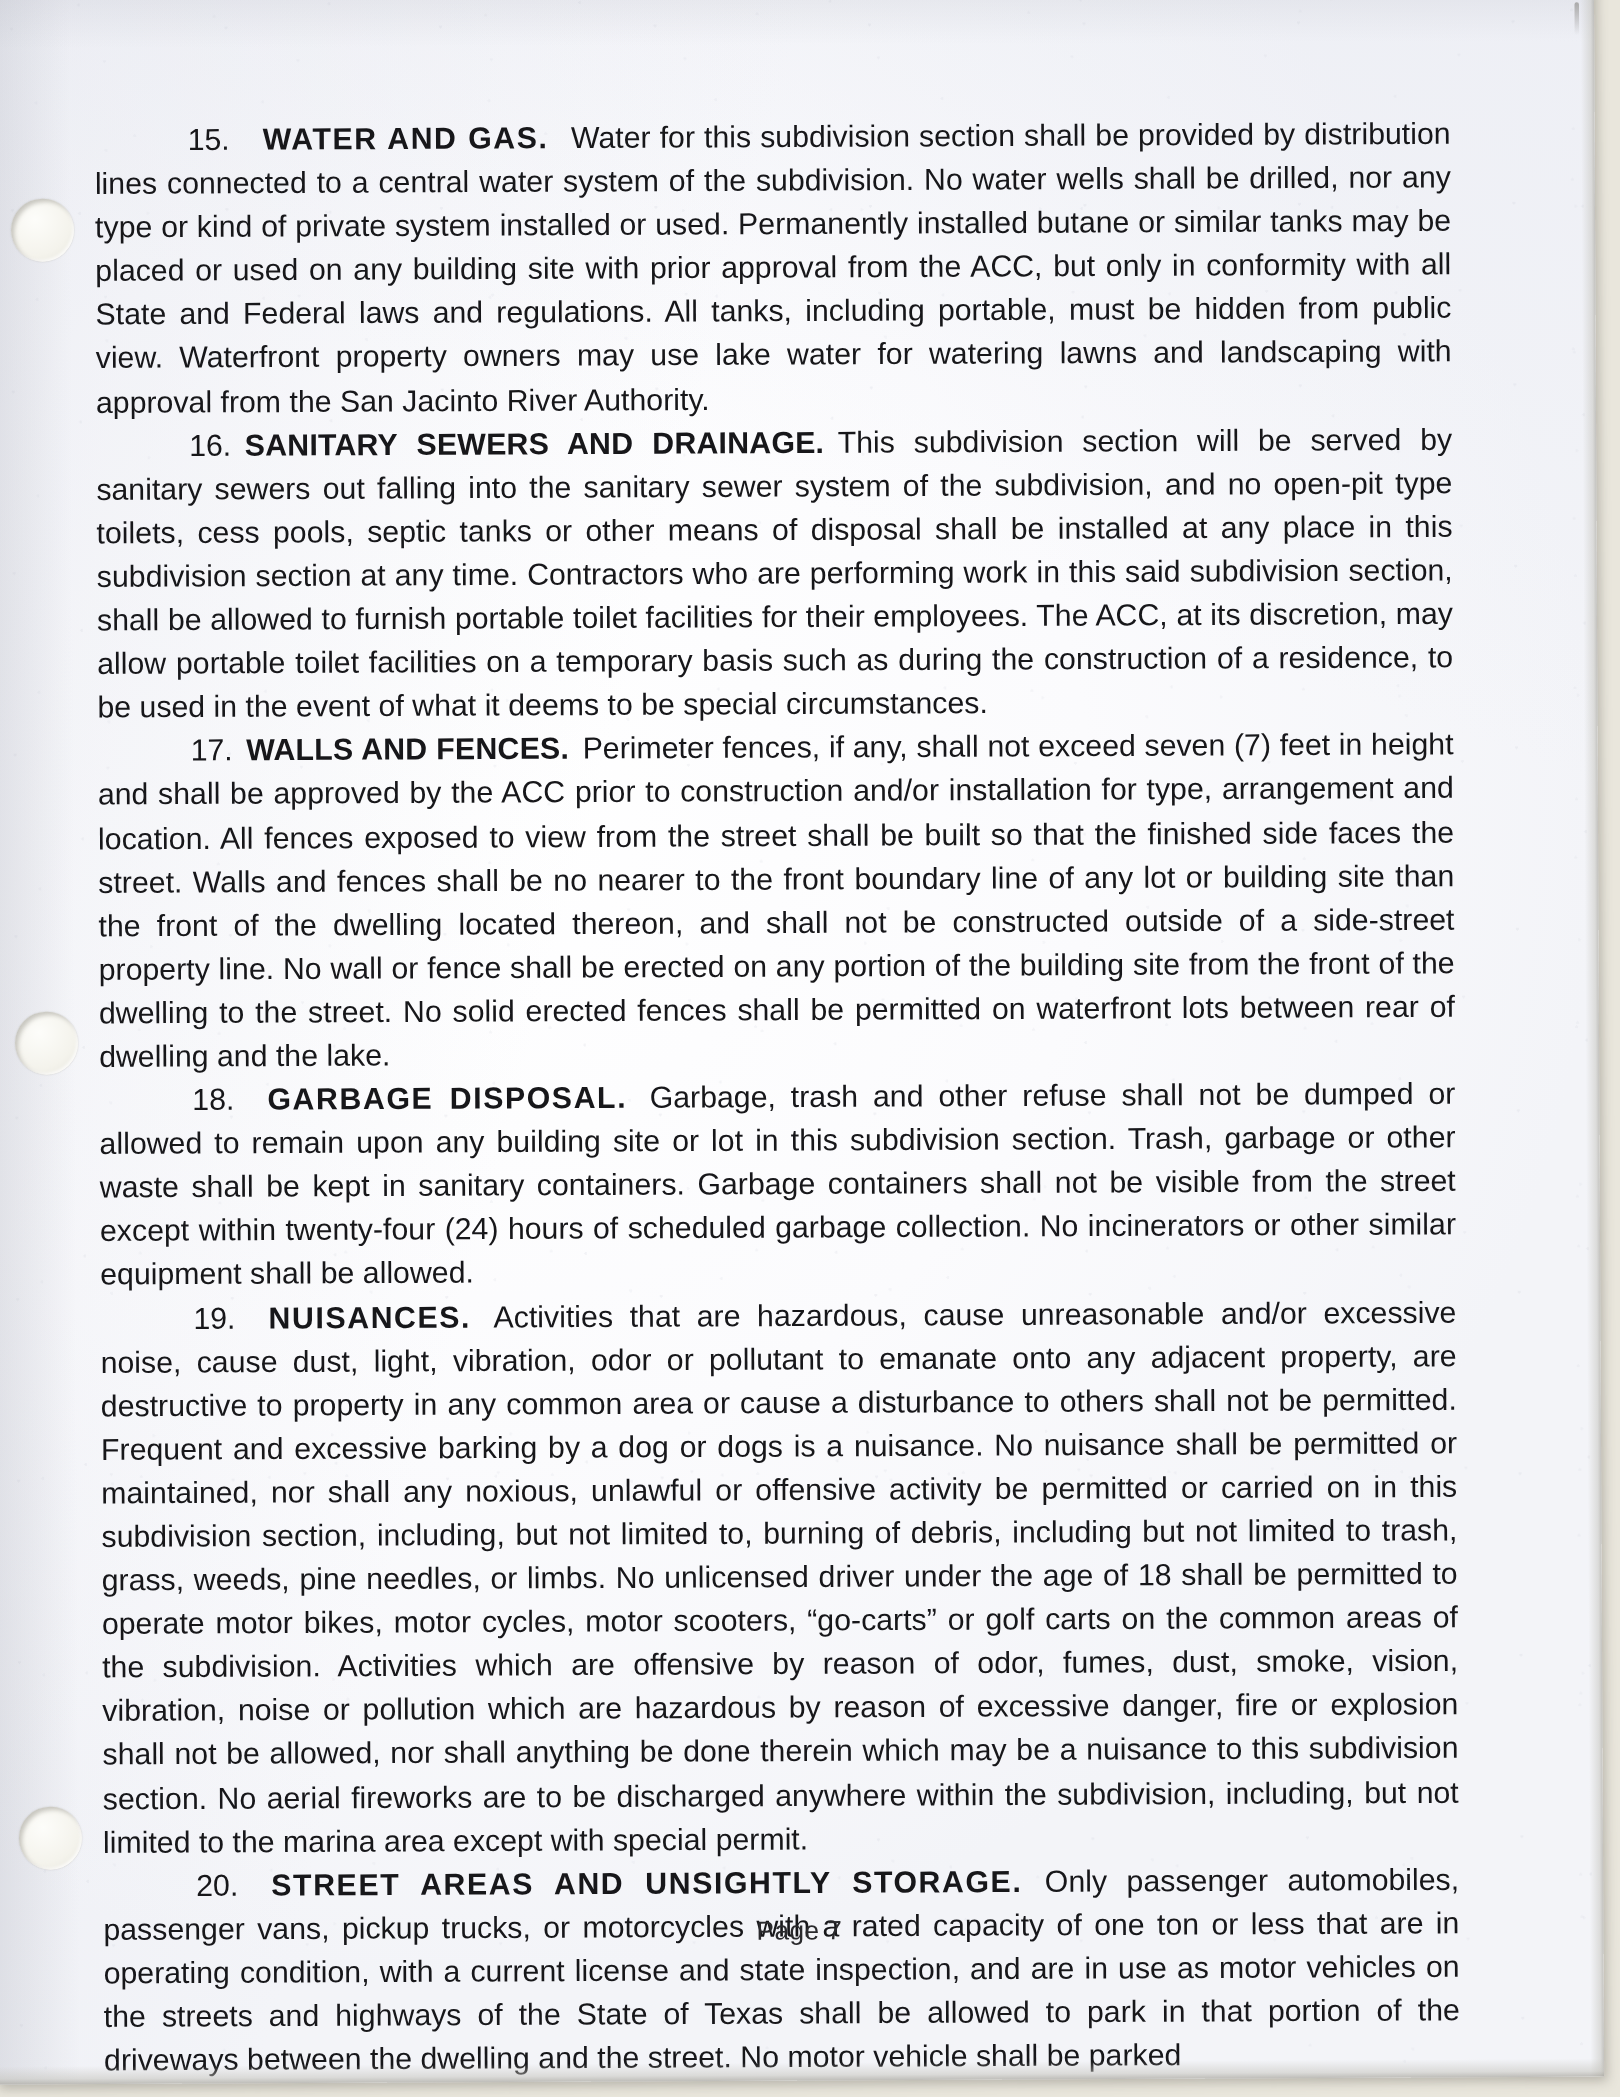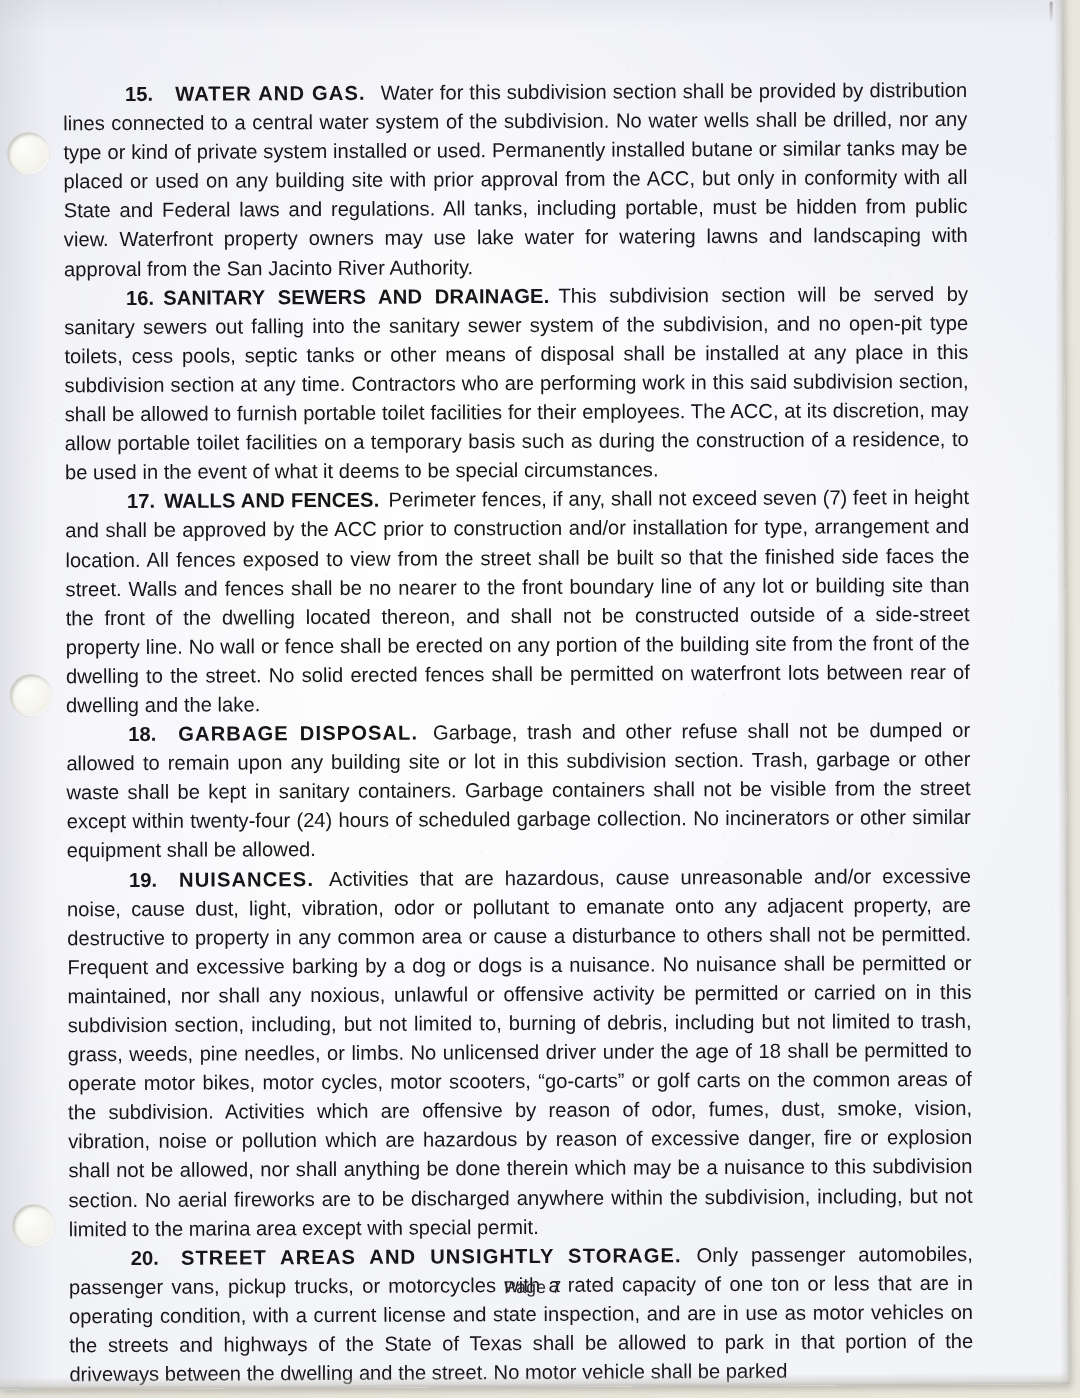--- a/index.html
+++ b/index.html
@@ -88,21 +88,21 @@
     margin: 0;
     text-indent: 62px;
     text-align: justify;
   }
   .para:last-of-type { text-align: justify; }
   .heading {
     font-weight: bold;
   }
   .heading.wide { letter-spacing: 1.05px; }
   .heading.tight { letter-spacing: .15px; }
-  .numlbl { font-weight: bold; }
+  .numlbl { font-weight: normal; }
   .gap { display: inline-block; }
   .gap-sm { width: 9px; }
   .gap-md { width: 15px; }
   .gap-lg { width: 22px; }
 
   
   #page-footer {
     position: absolute;
     left: 0;
     right: 0;

